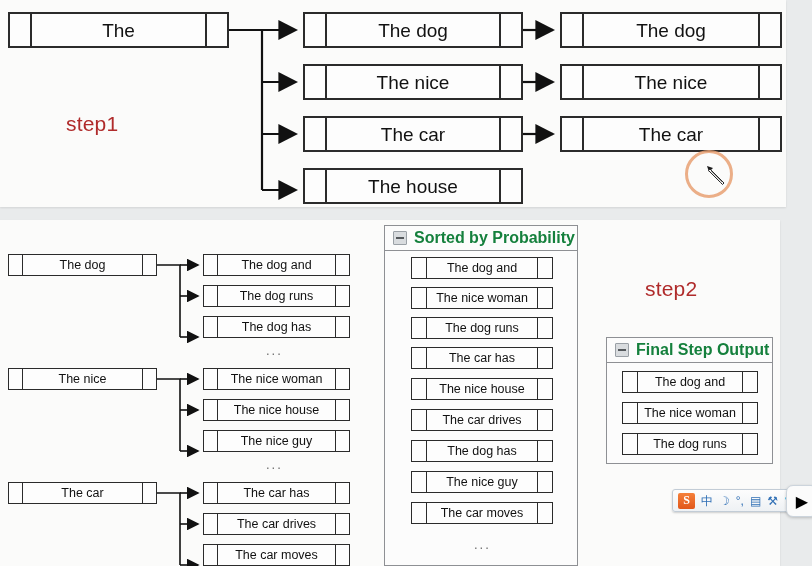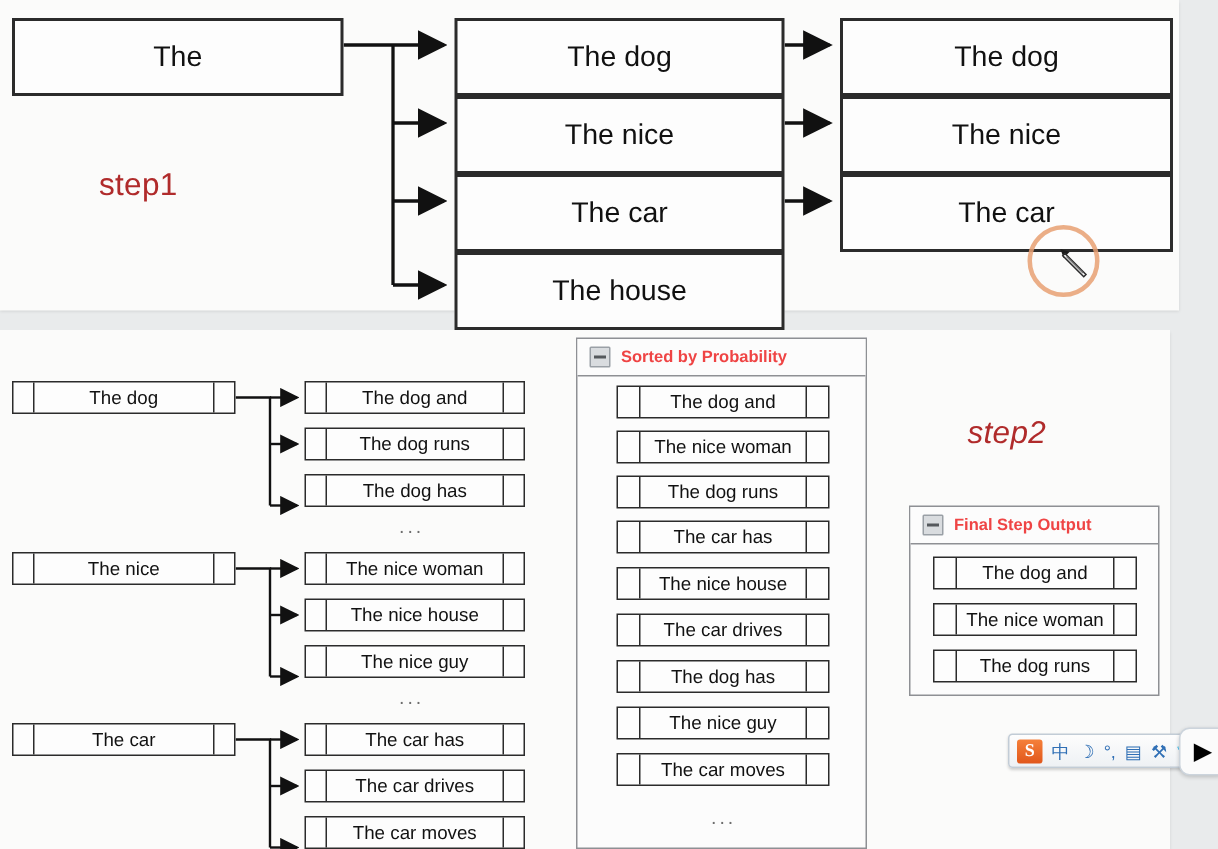--- a/index.html
+++ b/index.html
@@ -52,21 +52,21 @@
     flex: 1 1 auto;
     display: flex;
     align-items: center;
     justify-content: center;
     color: #111;
     white-space: nowrap;
     line-height: 1;
   }
 
   
-  .big { height: 52px; flex-direction: column; }
+  .big { height: 36px; }
   .big .cap { width: 22px; }
   .big .txt { font-size: 19px; }
 
   
   .sm { height: 22px; border-width: 1.5px; }
   .sm .cap { width: 14px; border-right-width: 1.5px; }
   .sm .cap.right { border-left-width: 1.5px; border-right: none; }
   .sm .txt { font-size: 12.5px; }
 
   
@@ -102,23 +102,23 @@
     display: flex;
     align-items: center;
     gap: 7px;
     height: 25px;
     padding: 0 8px;
     border-bottom: 1.5px solid #8e9094;
     box-sizing: border-box;
     background: #fcfcfc;
   }
   .card-head .title {
-    font-size: 11px;
+    font-size: 16px;
     font-weight: bold;
-    color: #ef4444;
+    color: #15803d;
     white-space: nowrap;
   }
   .collapse-icon {
     width: 12px; height: 12px;
     border: 1px solid #9aa0a6;
     background: #d9dcdf;
     border-radius: 1px;
     position: relative;
     flex: 0 0 auto;
   }
@@ -285,21 +285,21 @@
       <path d="M180,159 L198,159" stroke="#111" stroke-width="1.6" fill="none" marker-end="url(#ah2)"></path>
       <path d="M180,190 L198,190" stroke="#111" stroke-width="1.6" fill="none" marker-end="url(#ah2)"></path>
       <path d="M180,231 L198,231" stroke="#111" stroke-width="1.6" fill="none" marker-end="url(#ah2)"></path>
 
       <path d="M157,273 L180,273 L180,345" stroke="#111" stroke-width="1.6" fill="none"></path>
       <path d="M180,273 L198,273" stroke="#111" stroke-width="1.6" fill="none" marker-end="url(#ah2)"></path>
       <path d="M180,304 L198,304" stroke="#111" stroke-width="1.6" fill="none" marker-end="url(#ah2)"></path>
       <path d="M180,345 L198,345" stroke="#111" stroke-width="1.6" fill="none" marker-end="url(#ah2)"></path>
     </svg>
 
-    <div class="steplabel" style="left:645px; top:57px;font-style:italic;">step2</div>
+    <div class="steplabel" style="left:645px; top:57px;">step2</div>
 
     <div class="tokbox sm" style="left:8px; top:34px; width:149px;">
       <div class="cap"></div>
       <div class="txt">The dog</div>
       <div class="cap right"></div>
     </div>
     <div class="tokbox sm" style="left:203px; top:34px; width:147px;">
       <div class="cap"></div>
       <div class="txt">The dog and</div>
       <div class="cap right"></div>

